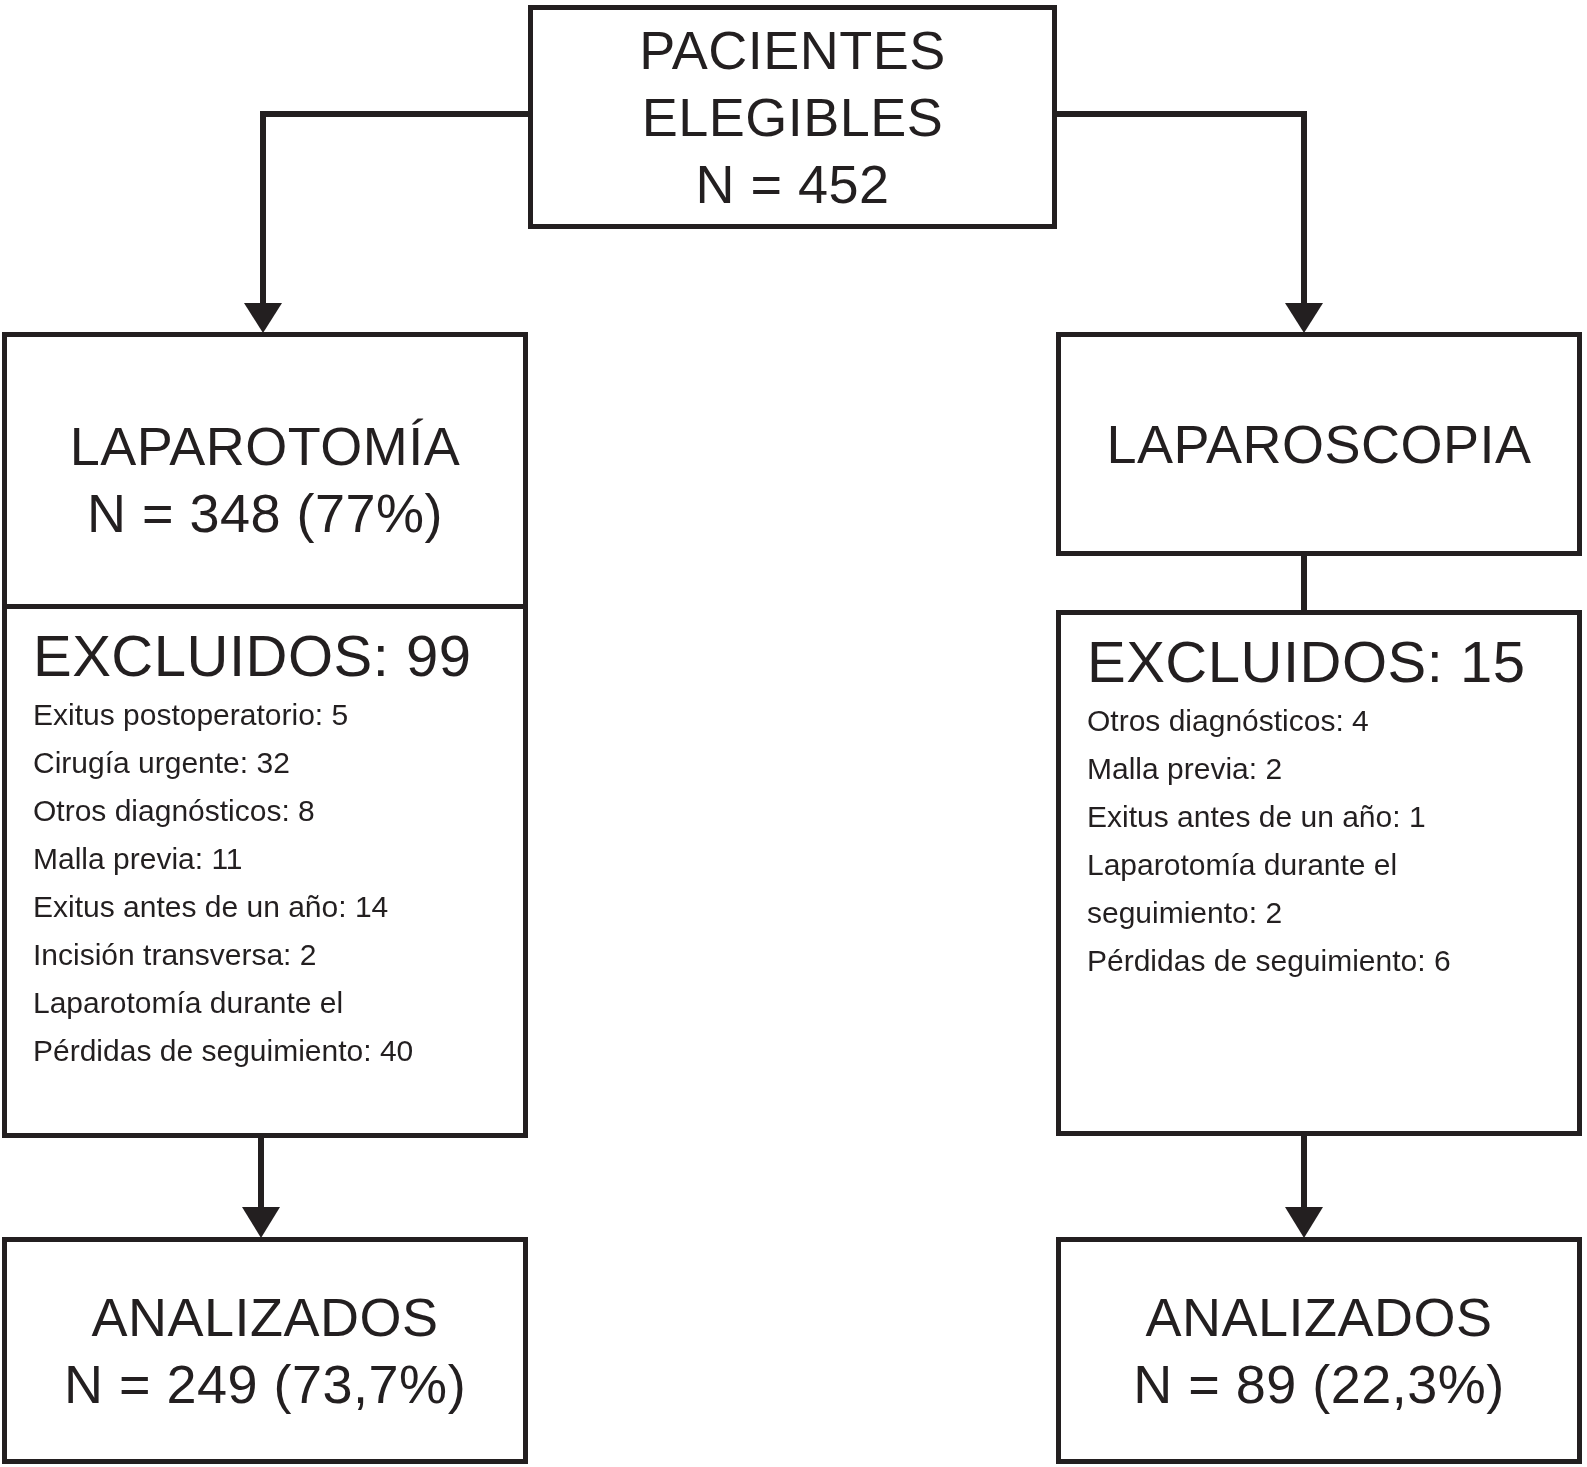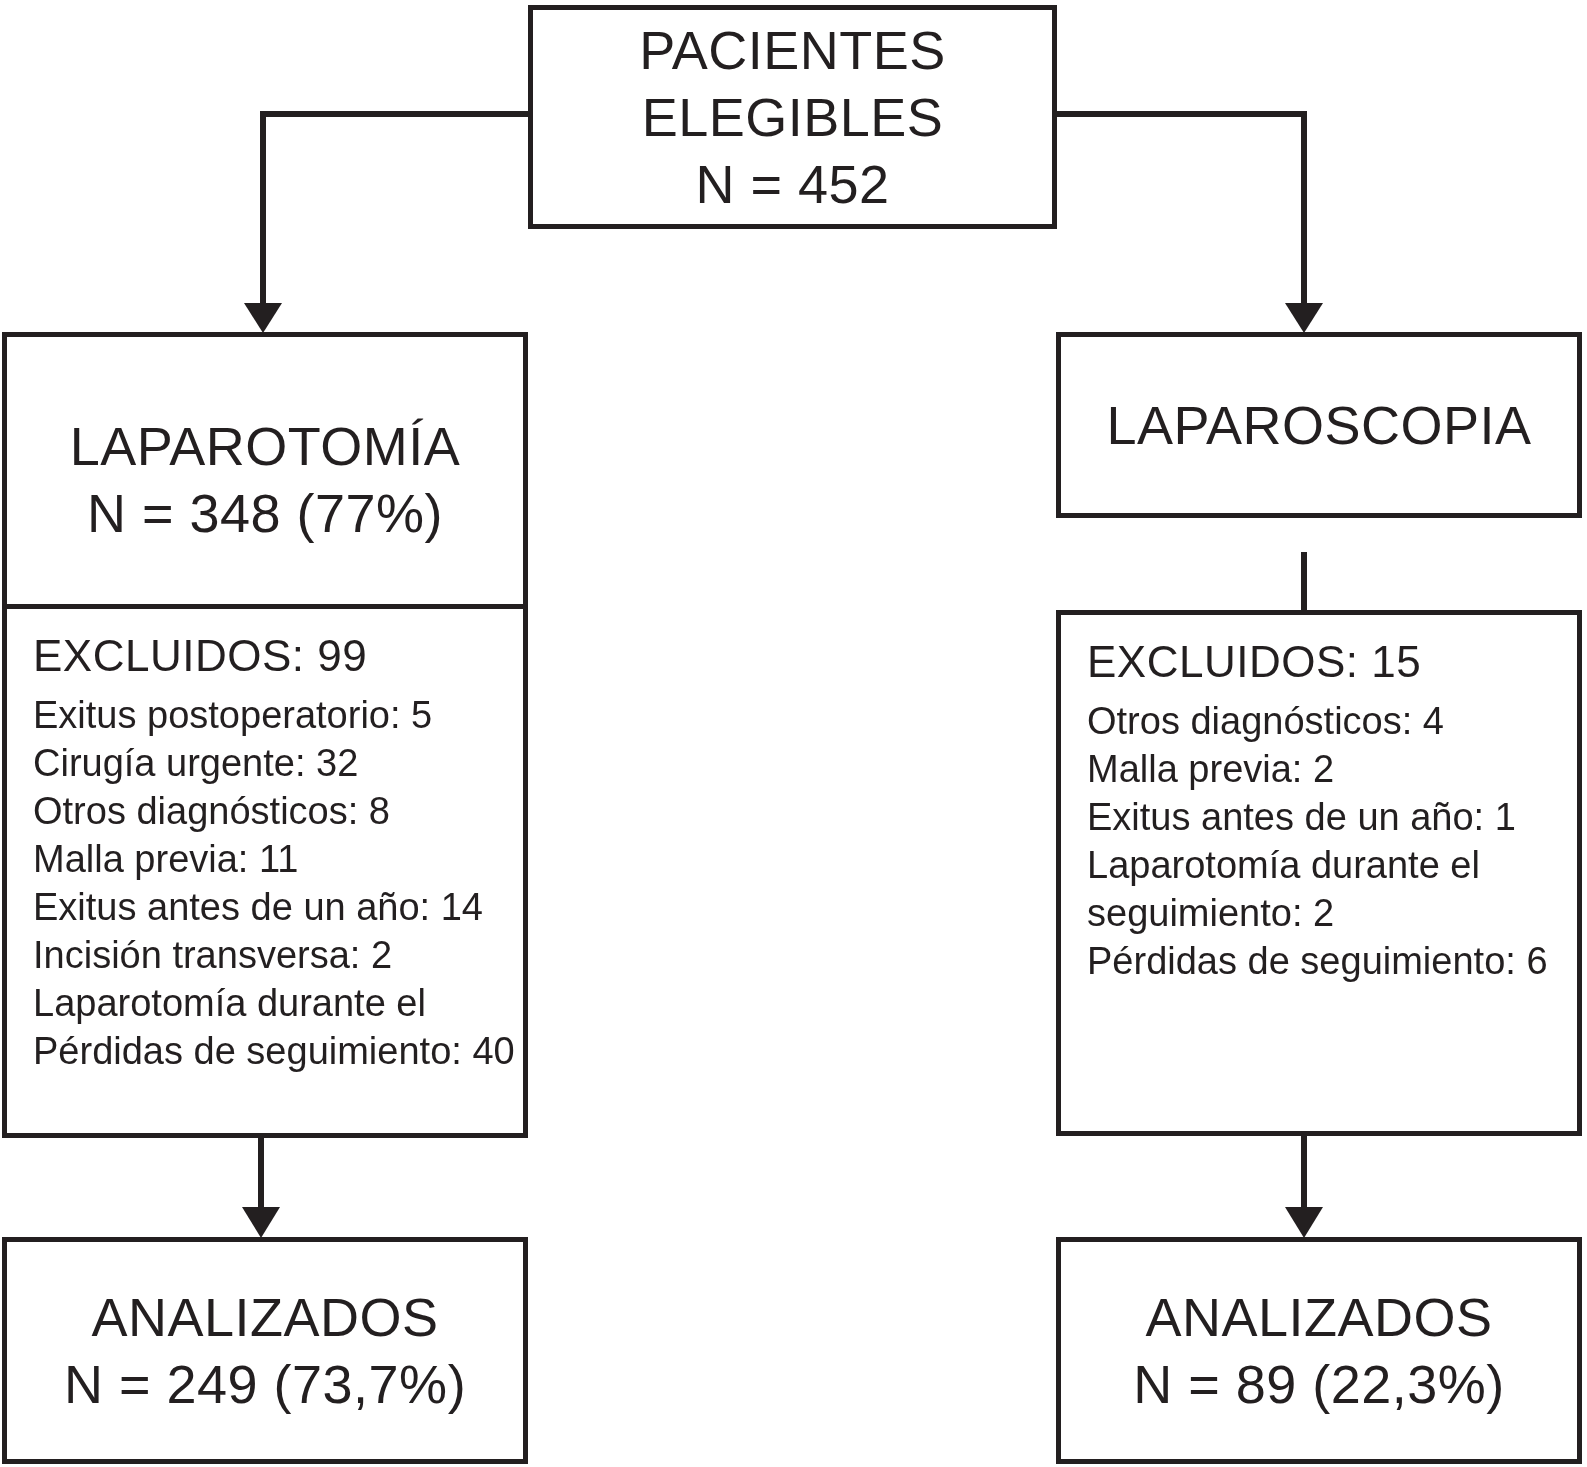--- a/index.html
+++ b/index.html
@@ -37,33 +37,33 @@
     font-size:54px;
     line-height:67px;
     letter-spacing:0.5px;
     white-space:nowrap;
   }
   .excl-box{
     padding:15px 4px 10px 26px;
     white-space:nowrap;
   }
   .excl-title{
-    font-size:44px;
+    font-size:58px;
     line-height:64px;
     letter-spacing:0.5px;
     margin-bottom:3px;
   }
   .excl-line{
-    font-size:38px;
+    font-size:30px;
     line-height:48px;
   }
   
   #box-eligible           {left:528px; top:5px;    width:529px; height:224px;}
   #box-laparotomy         {left:2px;   top:332px;  width:526px; height:296px;}
-  #box-laparoscopy        {left:1056px;top:332px;  width:526px; height:186px;}
+  #box-laparoscopy        {left:1056px;top:332px;  width:526px; height:224px;}
   #box-excluded-laparotomy{left:2px;   top:604px;  width:526px; height:534px;}
   #box-excluded-laparoscopy{left:1056px;top:610px; width:526px; height:526px;}
   #box-analyzed-laparotomy{left:2px;   top:1237px; width:526px; height:227px;}
   #box-analyzed-laparoscopy{left:1056px;top:1237px;width:526px; height:227px;}
 </style>
 </head>
 <body>
 
 <div class="stage">
 

